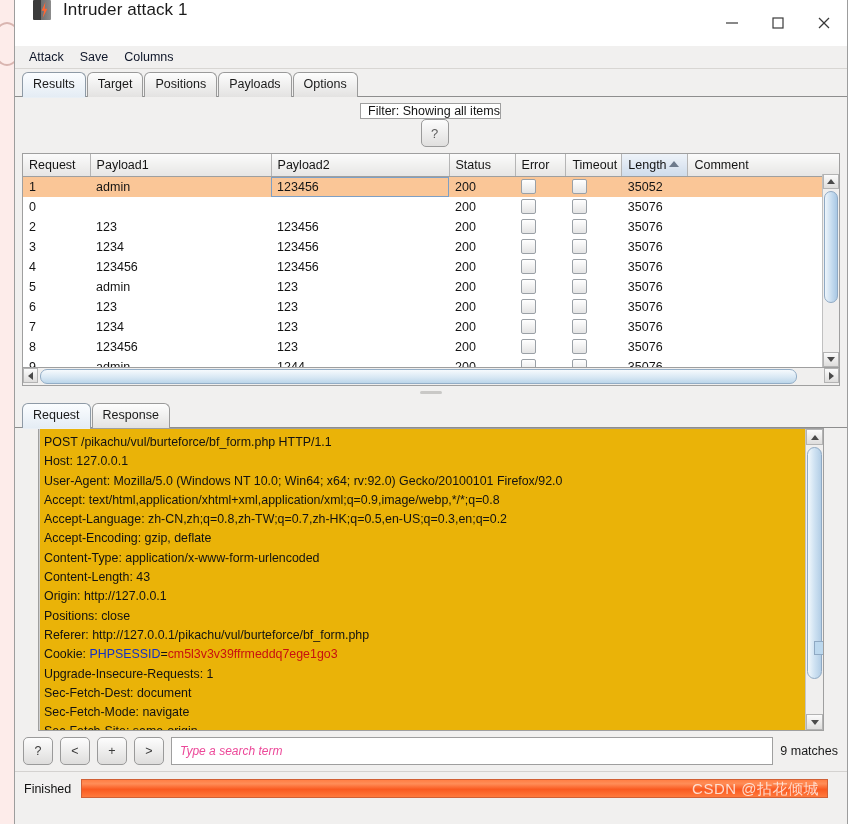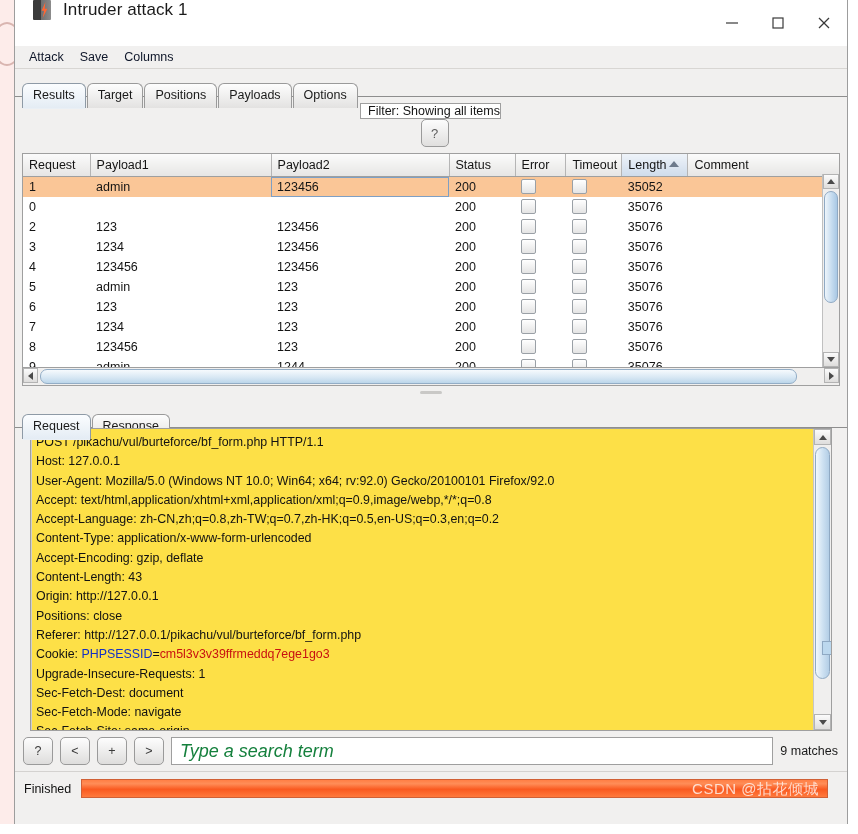--- a/index.html
+++ b/index.html
@@ -61,21 +61,21 @@
     padding-left: 6px; border-bottom: 1px solid #d8d6d3;
   }
   .menu-item { font-size: 12.5px; color: #0f172a; padding: 2px 8px; }
 
   
   .tabstrip {
     display: flex; align-items: flex-end; padding-left: 7px;
     border-bottom: 1px solid #8e8e8e; height: 27px; background: #f1f0ef;
   }
   .tab {
-    position: relative; top: 12px;
+    position: relative; top: 1px;
     font-size: 12.5px; color: #1a1a1a;
     padding: 4px 10px 5px 10px;
     border: 1px solid #9a9a9a; border-bottom: none;
     border-radius: 6px 6px 0 0;
     background: linear-gradient(180deg,#fdfdfd 0%, #e3e2e1 100%);
     margin-right: 1px; line-height: 15px;
   }
   .tab.active {
     background: linear-gradient(180deg,#fbfdff 0%, #e4ecf4 100%);
     border-color: #8e9aa6; z-index: 3;
@@ -187,21 +187,21 @@
 
   
   .splitter { height: 14px; background: #f1f0ef; position: relative; }
   .splitter .grip {
     position: absolute; left: 50%; transform: translateX(-50%); top: 5px;
     width: 22px; height: 3px; background: #c9c8c6; border-radius: 2px;
   }
 
   
   .editorwrap {
-    margin: 0 15px; border: 1px solid #9f9f9f; background: #fde047;
+    margin: 0 23px; border: 1px solid #9f9f9f; background: #eab308;
     height: 303px; position: relative; box-sizing: border-box; overflow: hidden;
   }
   .editor {
     position: absolute; left: 0; top: 0; right: 18px; bottom: 0;
     padding: 4px 0 0 4px; overflow: hidden;
     border-left: 1px solid #cfcfcf;
   }
   .editor .line {
     font-family: "Liberation Sans", sans-serif;
     font-size: 12.4px; color: #121212; line-height: 19.3px; white-space: pre;
@@ -239,21 +239,21 @@
   }
   .sq-btn {
     width: 28px; height: 26px; border: 1px solid #9a9a9a; border-radius: 5px;
     background: linear-gradient(180deg,#fdfdfd 0%, #dedddc 100%);
     display: flex; align-items: center; justify-content: center;
     font-size: 12.5px; color: #3a3a3a;
   }
   .search-input {
     flex: 1; height: 26px; background: #fff; border: 1px solid #9f9f9f;
     display: flex; align-items: center; padding-left: 8px;
-    font-size: 18px; font-style: italic; color: #15803d;
+    font-size: 12px; font-style: italic; color: #ec4899;
   }
   .matches { font-size: 12.5px; color: #1a1a1a; white-space: nowrap; }
 
   
   .statusbar {
     display: flex; align-items: center; gap: 10px;
     padding: 4px 19px 0 9px; height: 30px; box-sizing: border-box;
     border-top: 1px solid #d4d2d0; background: #f1f0ef;
   }
   .status-label { font-size: 12.5px; color: #111; white-space: nowrap; }
@@ -492,22 +492,22 @@
     </div>
 
 
     <div class="editorwrap">
       <div class="editor">
         <div class="line">POST /pikachu/vul/burteforce/bf_form.php HTTP/1.1</div>
         <div class="line">Host: 127.0.0.1</div>
         <div class="line">User-Agent: Mozilla/5.0 (Windows NT 10.0; Win64; x64; rv:92.0) Gecko/20100101 Firefox/92.0</div>
         <div class="line">Accept: text/html,application/xhtml+xml,application/xml;q=0.9,image/webp,*/*;q=0.8</div>
         <div class="line">Accept-Language: zh-CN,zh;q=0.8,zh-TW;q=0.7,zh-HK;q=0.5,en-US;q=0.3,en;q=0.2</div>
+        <div class="line">Accept-Encoding: gzip, deflate</div>
         <div class="line">Content-Type: application/x-www-form-urlencoded</div>
-        <div class="line">Accept-Encoding: gzip, deflate</div>
         <div class="line">Content-Length: 43</div>
         <div class="line">Origin: http://127.0.0.1</div>
         <div class="line">Positions: close</div>
         <div class="line">Referer: http://127.0.0.1/pikachu/vul/burteforce/bf_form.php</div>
         <div class="line"><span>Cookie: </span><span class="tok-name">PHPSESSID</span><span>=</span><span class="tok-val">cm5l3v3v39ffrmeddq7ege1go3</span></div>
         <div class="line">Upgrade-Insecure-Requests: 1</div>
         <div class="line">Sec-Fetch-Dest: document</div>
         <div class="line">Sec-Fetch-Mode: navigate</div>
         <div class="line">Sec-Fetch-Site: same-origin</div>
       </div>

